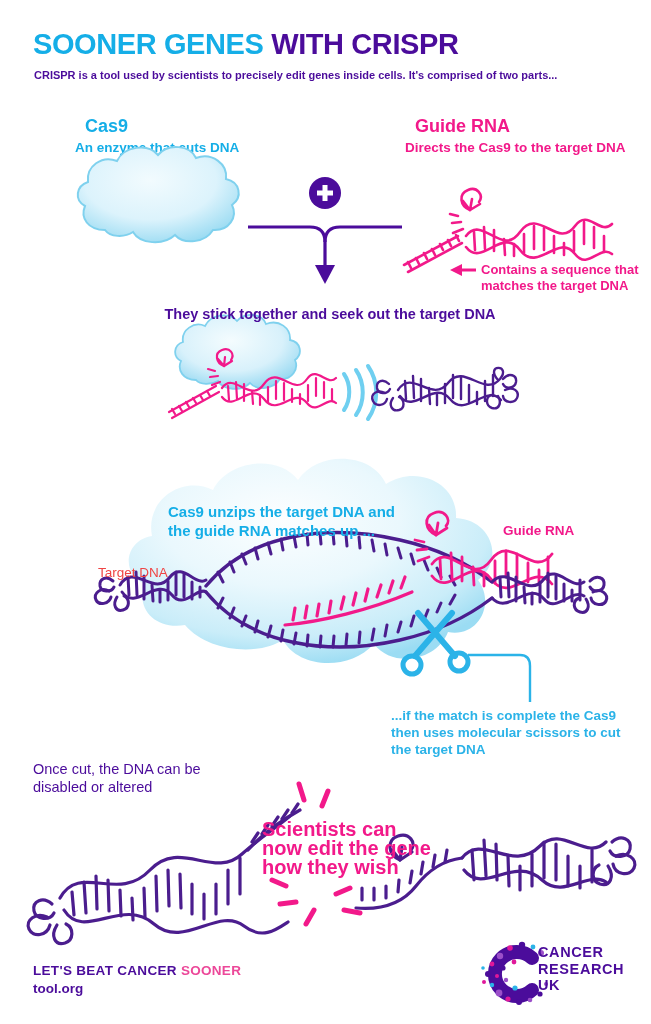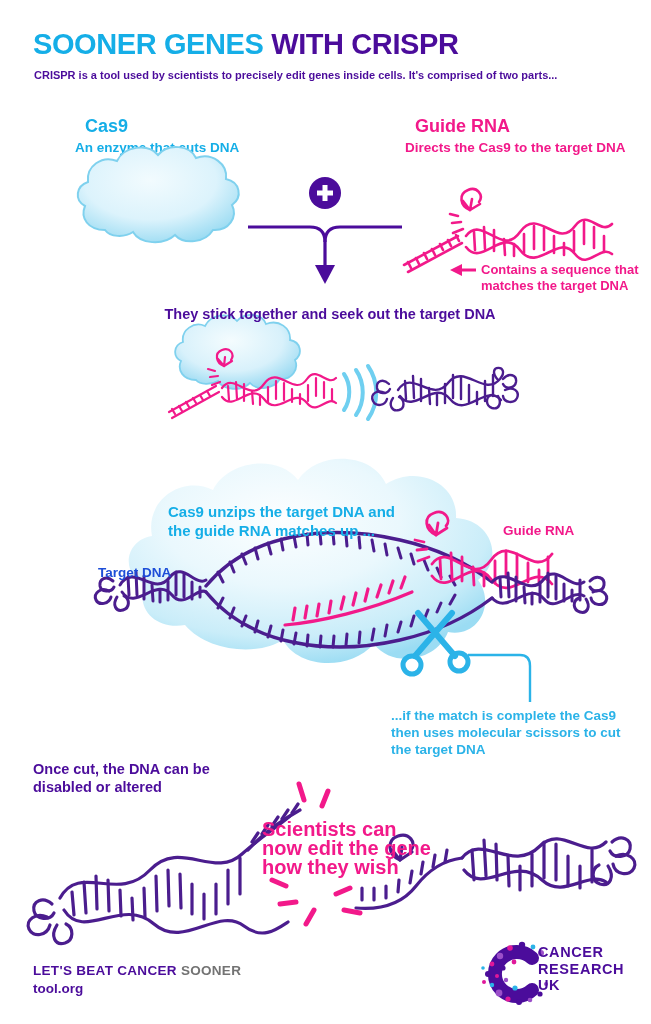--- a/index.html
+++ b/index.html
@@ -17,28 +17,28 @@
   
   .hdlabel{font-weight:bold;text-align:left;line-height:16px;}
   #cas9-title{left:85px;top:118px;width:180px;font-size:18px;color:#15AEE7;}
   #cas9-sub{left:75px;top:140px;width:200px;font-size:13.5px;color:#15AEE7;line-height:16px;}
   #grna-title{left:415px;top:118px;width:220px;font-size:18px;color:#F2198A;}
   #grna-sub{left:405px;top:140px;width:240px;font-size:13.5px;color:#F2198A;line-height:16px;}
   
   #contains-note{left:481px;top:262px;width:165px;font-size:13px;line-height:15.5px;color:#F2198A;font-weight:bold;}
   #stick-note{left:160px;top:305px;width:340px;text-align:center;font-size:14.5px;line-height:18px;color:#4B0C9B;font-weight:bold;}
   #unzip-note{left:168px;top:482px;width:230px;font-size:15px;line-height:19px;color:#15AEE7;font-weight:bold;margin-top:20px;}
-  #target-dna-label{left:98px;top:565px;font-size:13.5px;color:#1d4ed8;font-weight:bold;text-align:center;}
+  #target-dna-label{left:98px;top:565px;font-size:13.5px;color:#ef4444;font-weight:normal;text-align:center;}
   #guide-rna-label{left:503px;top:523px;font-size:13.5px;color:#F2198A;font-weight:bold;}
   #scissors-note{left:391px;top:707px;width:245px;font-size:13.5px;line-height:17px;color:#2BB3E8;font-weight:bold;}
-  #oncecut-note{left:33px;top:760px;width:220px;font-size:14.5px;line-height:18px;color:#4B0C9B;font-weight:bold;}
+  #oncecut-note{left:33px;top:760px;width:220px;font-size:14.5px;line-height:18px;color:#4B0C9B;font-weight:normal;}
   #scientists-note{left:262px;top:820px;width:180px;font-size:20px;line-height:19px;color:#F2198A;font-weight:bold;}
   
   #tagline{left:33px;top:963px;font-size:13.5px;font-weight:bold;letter-spacing:0.3px;color:#4B0C9B;white-space:nowrap;}
-  #tagline .pk{color:#737373;}
+  #tagline .pk{color:#ec4899;}
   #cruk-url{left:33px;top:981px;font-size:13.5px;color:#4B0C9B;font-weight:bold;}
   #logo-wrap{left:470px;top:938px;width:175px;height:70px;}
   #logo-text{left:538px;top:944px;font-size:14.5px;line-height:16.5px;font-weight:bold;color:#4B0C9B;letter-spacing:0.6px;}
   svg{display:block;overflow:visible;}
   .nosel{user-select:none;}
 </style>
 </head>
 <body>
 
 <div class="abs nosel" id="title">

